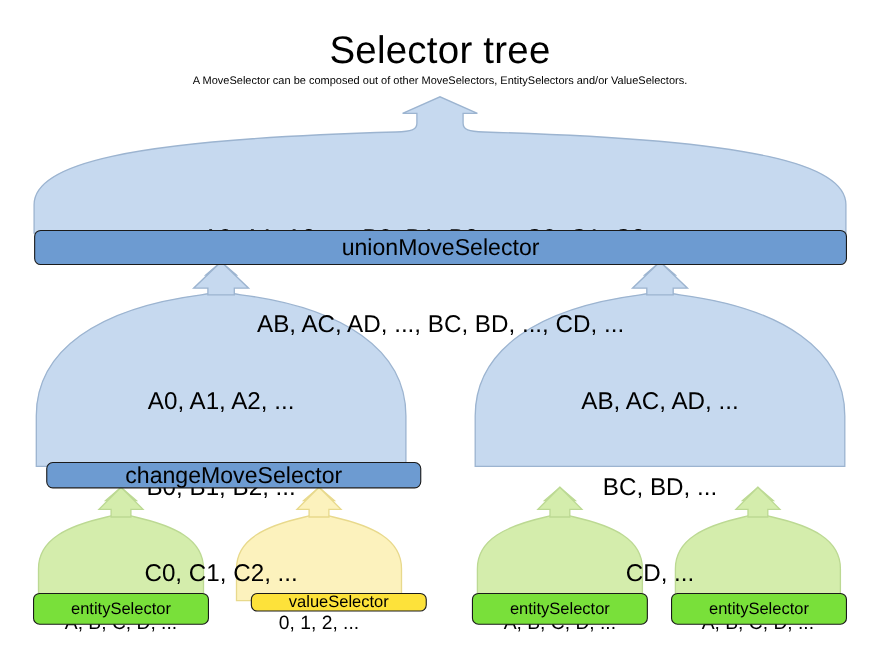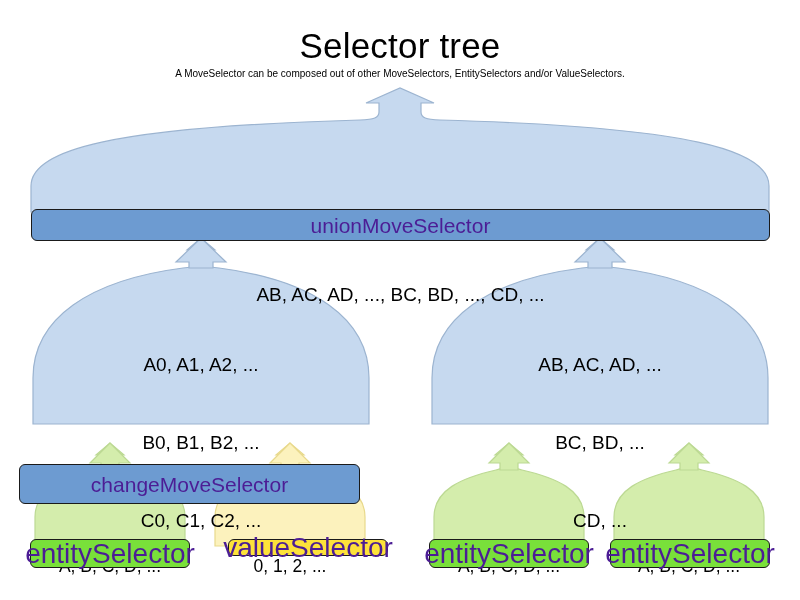--- a/index.html
+++ b/index.html
@@ -47,21 +47,21 @@
     position: absolute;
     left: 0; top: 0;
     width: 800px;
     height: 600px;
   }
 
   
   .balloon-text {
     position: absolute;
     text-align: center;
-    font-size: 19px;
+    font-size: 22px;
     line-height: 26px;
     white-space: pre;
     pointer-events: none;
   }
   .balloon-text.leaf {
     font-size: 17.5px;
     line-height: 22px;
   }
   .balloon-text .tline { display: block; }
 
@@ -72,24 +72,24 @@
     border: 1.4px solid #1a1a1a;
     border-radius: 6px;
     display: flex;
     align-items: center;
     justify-content: center;
     text-align: center;
   }
   .bar .bar-label {
     font-size: 21px;
     line-height: 21px;
-    color: #4c1d95;
+    color: #000000;
   }
   .bar.leafbar .bar-label {
-    font-size: 28px;
+    font-size: 15px;
   }
 </style>
 </head>
 <body>
 
 <div id="stage">
 
   <div class="title">Selector tree</div>
   <div class="subtitle">A MoveSelector can be composed out of other MoveSelectors, EntitySelectors and/or ValueSelectors.</div>
 
@@ -231,21 +231,21 @@
     <span class="tline">A, B, C, D, ...</span>
   </div>
   <div class="balloon-text leaf" style="left:614px; top:511px; width:150px;">
     <span class="tline">A, B, C, D, ...</span>
   </div>
 
   <div class="bar" style="left:31px; top:209px; width:739px; height:32px; background:#6d9bd1;">
     <span class="bar-label">unionMoveSelector</span>
   </div>
 
-  <div class="bar" style="left:19px; top:420px; width:341px; height:40px; background:#6d9bd1;margin-top:44px;">
+  <div class="bar" style="left:42px; top:420px; width:341px; height:24px; background:#6d9bd1;">
     <span class="bar-label">changeMoveSelector</span>
   </div>
 
 
   <div class="bar leafbar" style="left:30px; top:539px; width:160px; height:29px; background:#79e03a;">
     <span class="bar-label">entitySelector</span>
   </div>
 
   <div class="bar leafbar" style="left:210px; top:539px; width:160px; height:17px; background:#fde23a;margin-left:18px;">
     <span class="bar-label">valueSelector</span>

